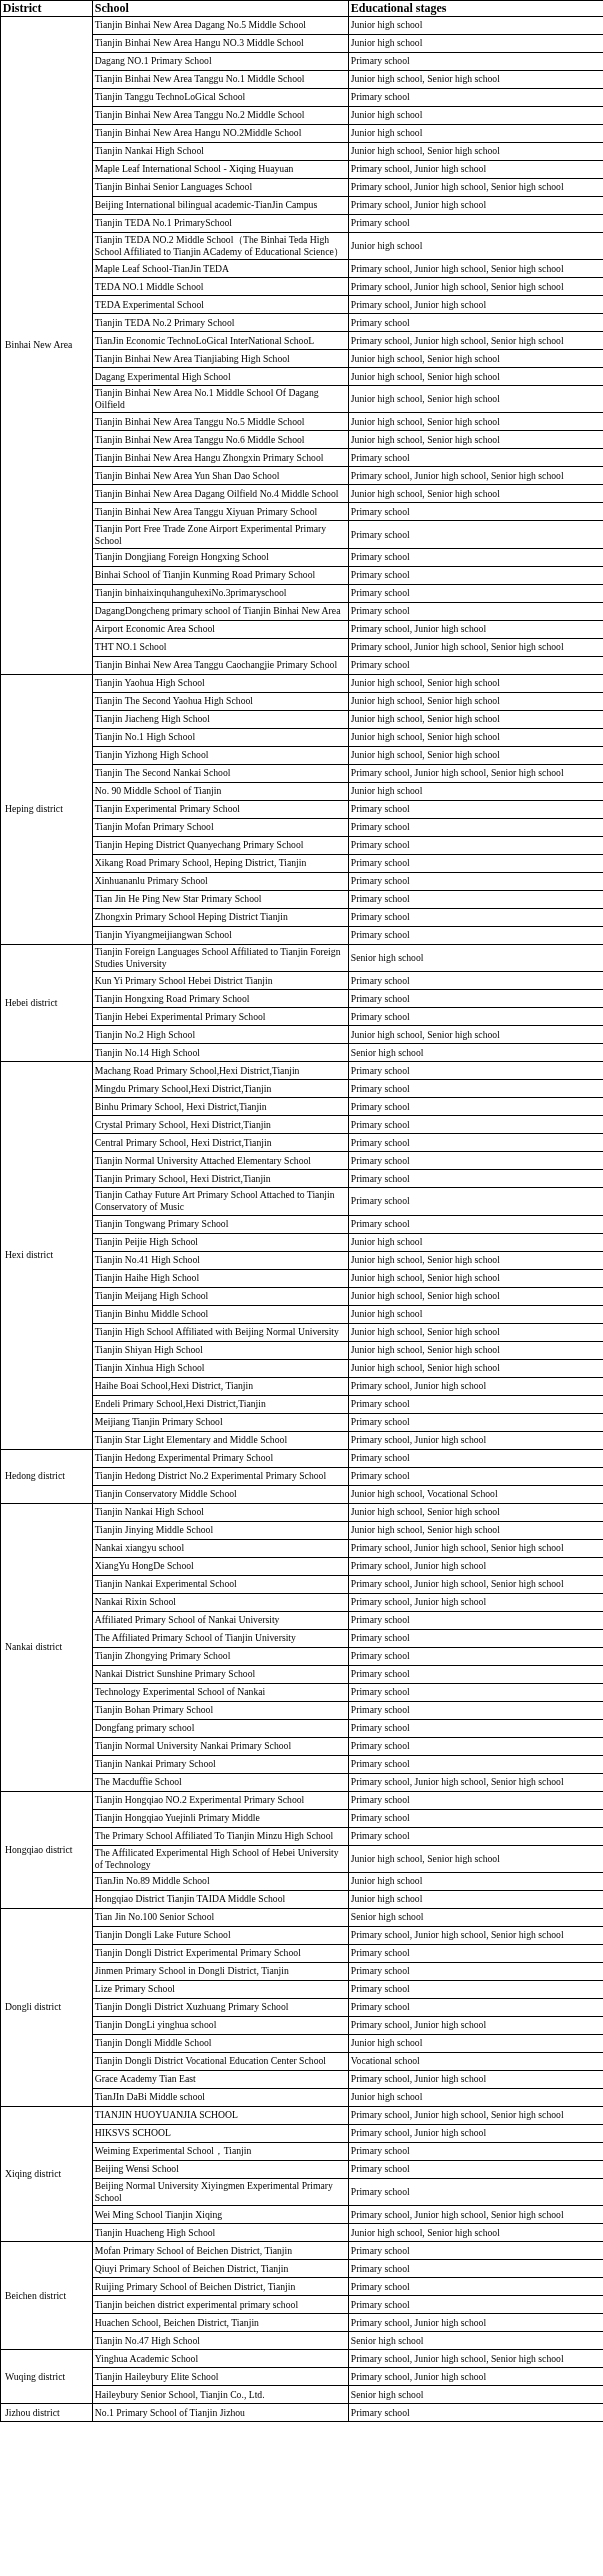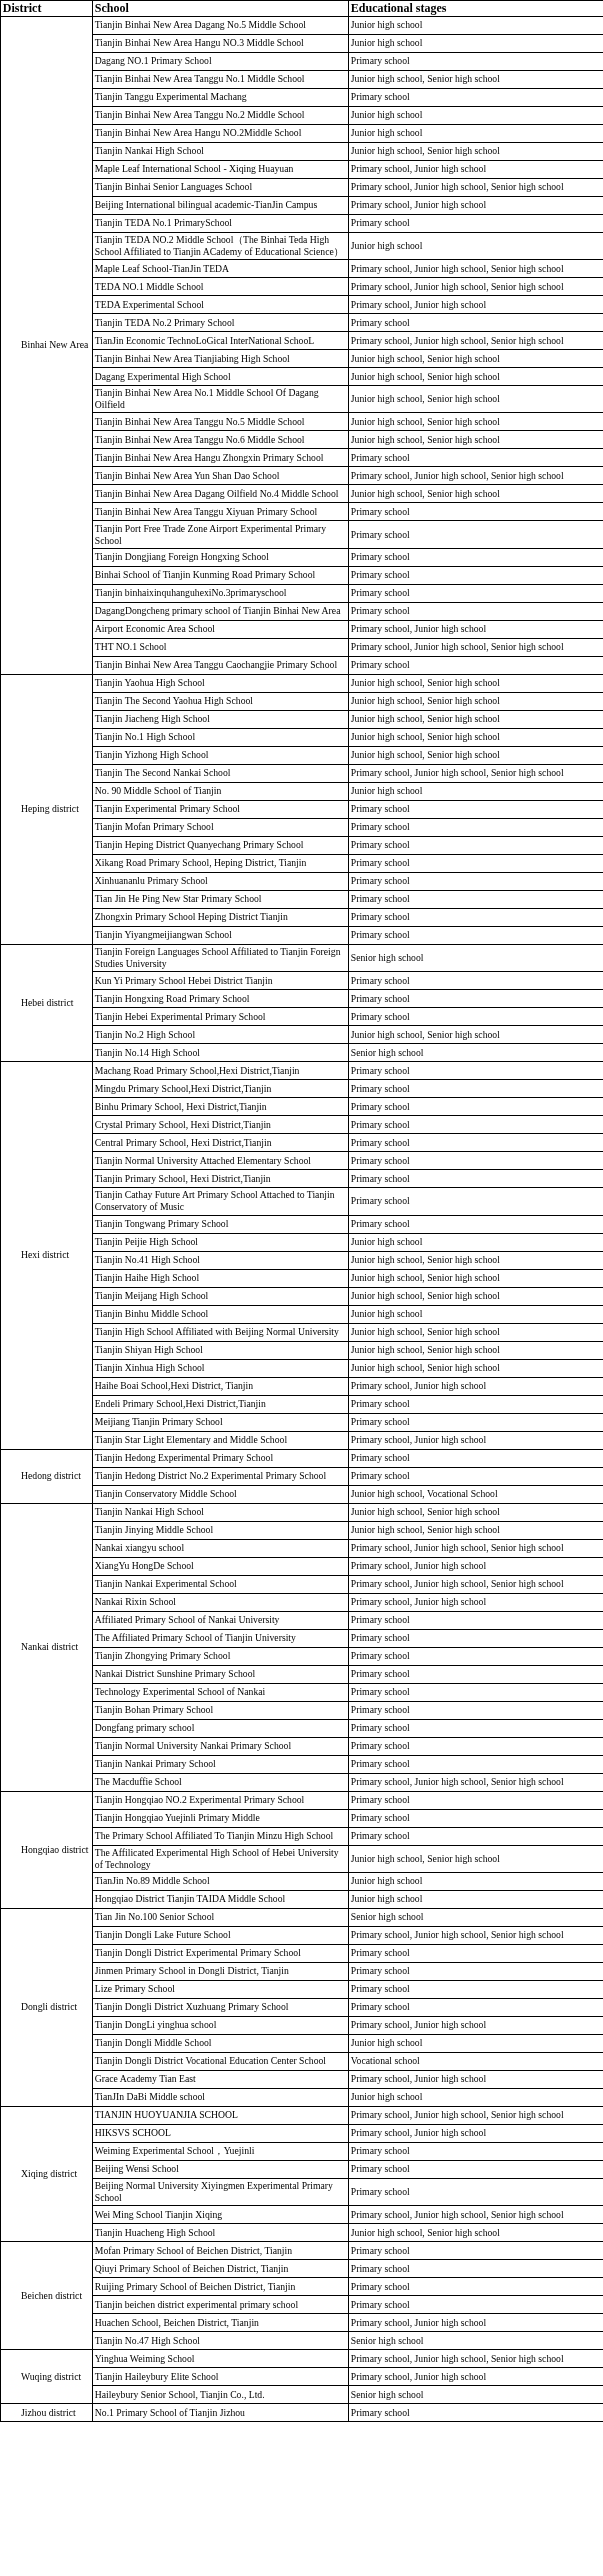--- a/index.html
+++ b/index.html
@@ -27,21 +27,21 @@
   }
   thead tr { height: 15.7px; }
   thead th {
     font-weight: bold;
     font-size: 12px;
     border-bottom: 1.2px solid #000;
     padding: 0.6px 1.8px;
     margin-left: 40px;
   }
   tbody tr { height: 18px; }
-  tbody td.district { padding-left: 20px; }
+  tbody td.district { padding-left: 4px; }
   tbody tr.district-start td { border-top: 1.2px solid #000; }
 </style>
 </head>
 <body>
 
 <table class="schools">
   <colgroup>
     <col class="c-district">
     <col class="c-school">
     <col class="c-stages">
@@ -65,21 +65,21 @@
       </tr>
       <tr>
         <td>Dagang NO.1 Primary School</td>
         <td>Primary school</td>
       </tr>
       <tr>
         <td>Tianjin Binhai New Area Tanggu No.1 Middle School</td>
         <td>Junior high school, Senior high school</td>
       </tr>
       <tr>
-        <td>Tianjin Tanggu Experimental Machang</td>
+        <td>Tianjin Tanggu TechnoLoGical School</td>
         <td>Primary school</td>
       </tr>
       <tr>
         <td>Tianjin Binhai New Area Tanggu No.2 Middle School</td>
         <td>Junior high school</td>
       </tr>
       <tr>
         <td>Tianjin Binhai New Area Hangu NO.2Middle School</td>
         <td>Junior high school</td>
       </tr>
@@ -517,21 +517,21 @@
       <tr class="district-start">
         <td rowspan="7" class="district">Xiqing district</td>
         <td>TIANJIN HUOYUANJIA SCHOOL</td>
         <td>Primary school, Junior high school, Senior high school</td>
       </tr>
       <tr>
         <td>HIKSVS SCHOOL</td>
         <td>Primary school, Junior high school</td>
       </tr>
       <tr>
-        <td>Weiming Experimental School，Yuejinli</td>
+        <td>Weiming Experimental School，Tianjin</td>
         <td>Primary school</td>
       </tr>
       <tr>
         <td>Beijing Wensi School</td>
         <td>Primary school</td>
       </tr>
       <tr>
         <td>Beijing Normal University Xiyingmen Experimental Primary School</td>
         <td>Primary school</td>
       </tr>
@@ -563,21 +563,21 @@
       <tr>
         <td>Huachen School, Beichen District, Tianjin</td>
         <td>Primary school, Junior high school</td>
       </tr>
       <tr>
         <td>Tianjin No.47 High School</td>
         <td>Senior high school</td>
       </tr>
       <tr class="district-start">
         <td rowspan="3" class="district">Wuqing district</td>
-        <td>Yinghua Weiming School</td>
+        <td>Yinghua Academic School</td>
         <td>Primary school, Junior high school, Senior high school</td>
       </tr>
       <tr>
         <td>Tianjin Haileybury Elite School</td>
         <td>Primary school, Junior high school</td>
       </tr>
       <tr>
         <td>Haileybury Senior School, Tianjin Co., Ltd.</td>
         <td>Senior high school</td>
       </tr>

